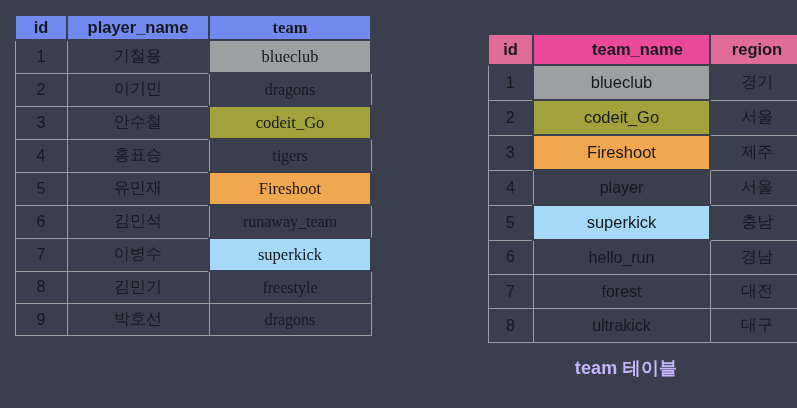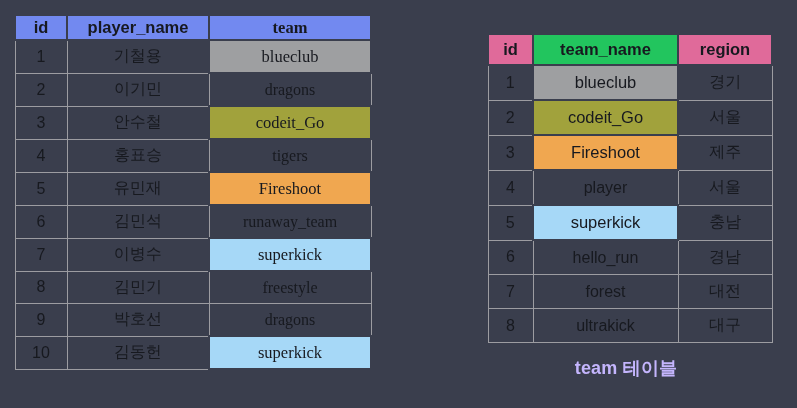--- a/index.html
+++ b/index.html
@@ -121,35 +121,30 @@
           <tr>
             <td>8</td>
             <td>김민기</td>
             <td>freestyle</td>
           </tr>
           <tr>
             <td>9</td>
             <td>박호선</td>
             <td>dragons</td>
           </tr>
-          <tr>
-            <td>10</td>
-            <td>김동헌</td>
-            <td class="hl" style="background: rgb(166, 216, 247);">superkick</td>
-          </tr>
         </tbody>
       </table>
   </figure>
 
   <figure class="team">
     <table class="team" id="team-table">
         <thead>
           <tr>
             <th style="background: rgb(224, 106, 154);">id</th>
-            <th style="background: #22c55e;">team_name</th>
+            <th style="background: #ec4899; padding-left: 32px;">team_name</th>
             <th style="background: rgb(224, 106, 154);">region</th>
           </tr>
         </thead>
         <tbody>
           <tr>
             <td>1</td>
             <td class="hl" style="background: rgb(158, 159, 161);">blueclub</td>
             <td>경기</td>
           </tr>
           <tr>

